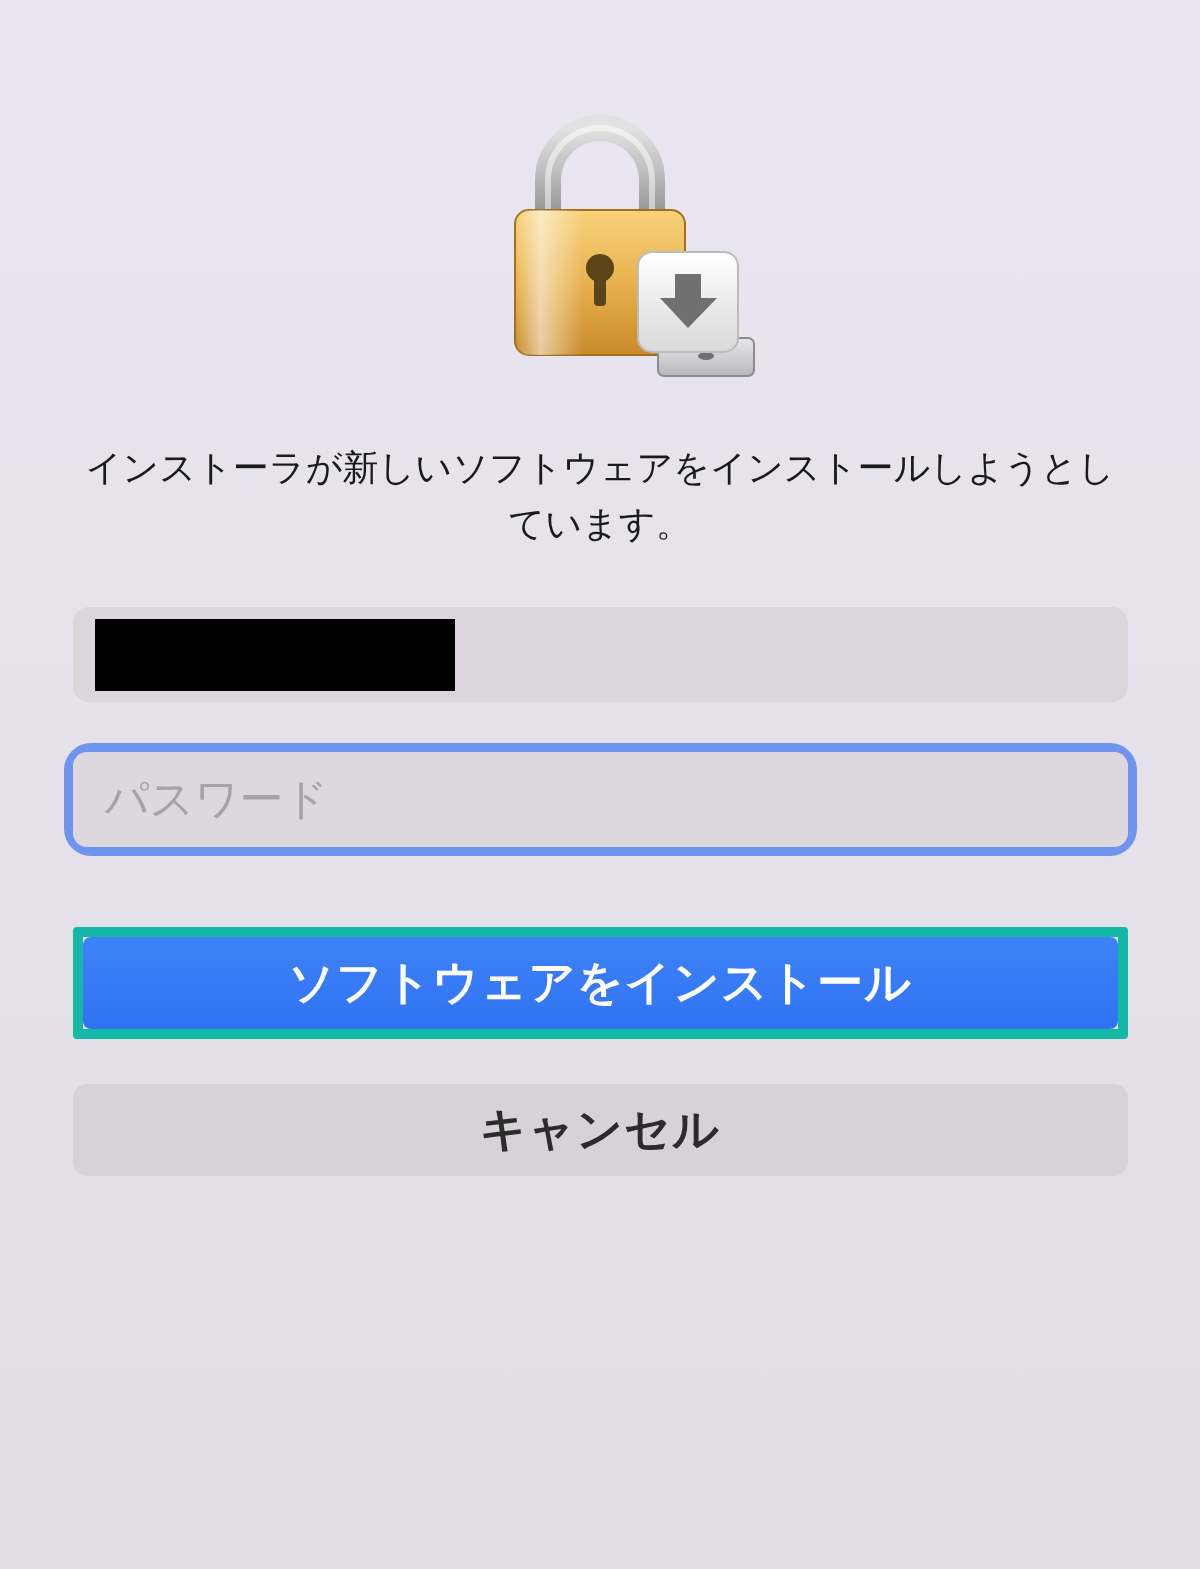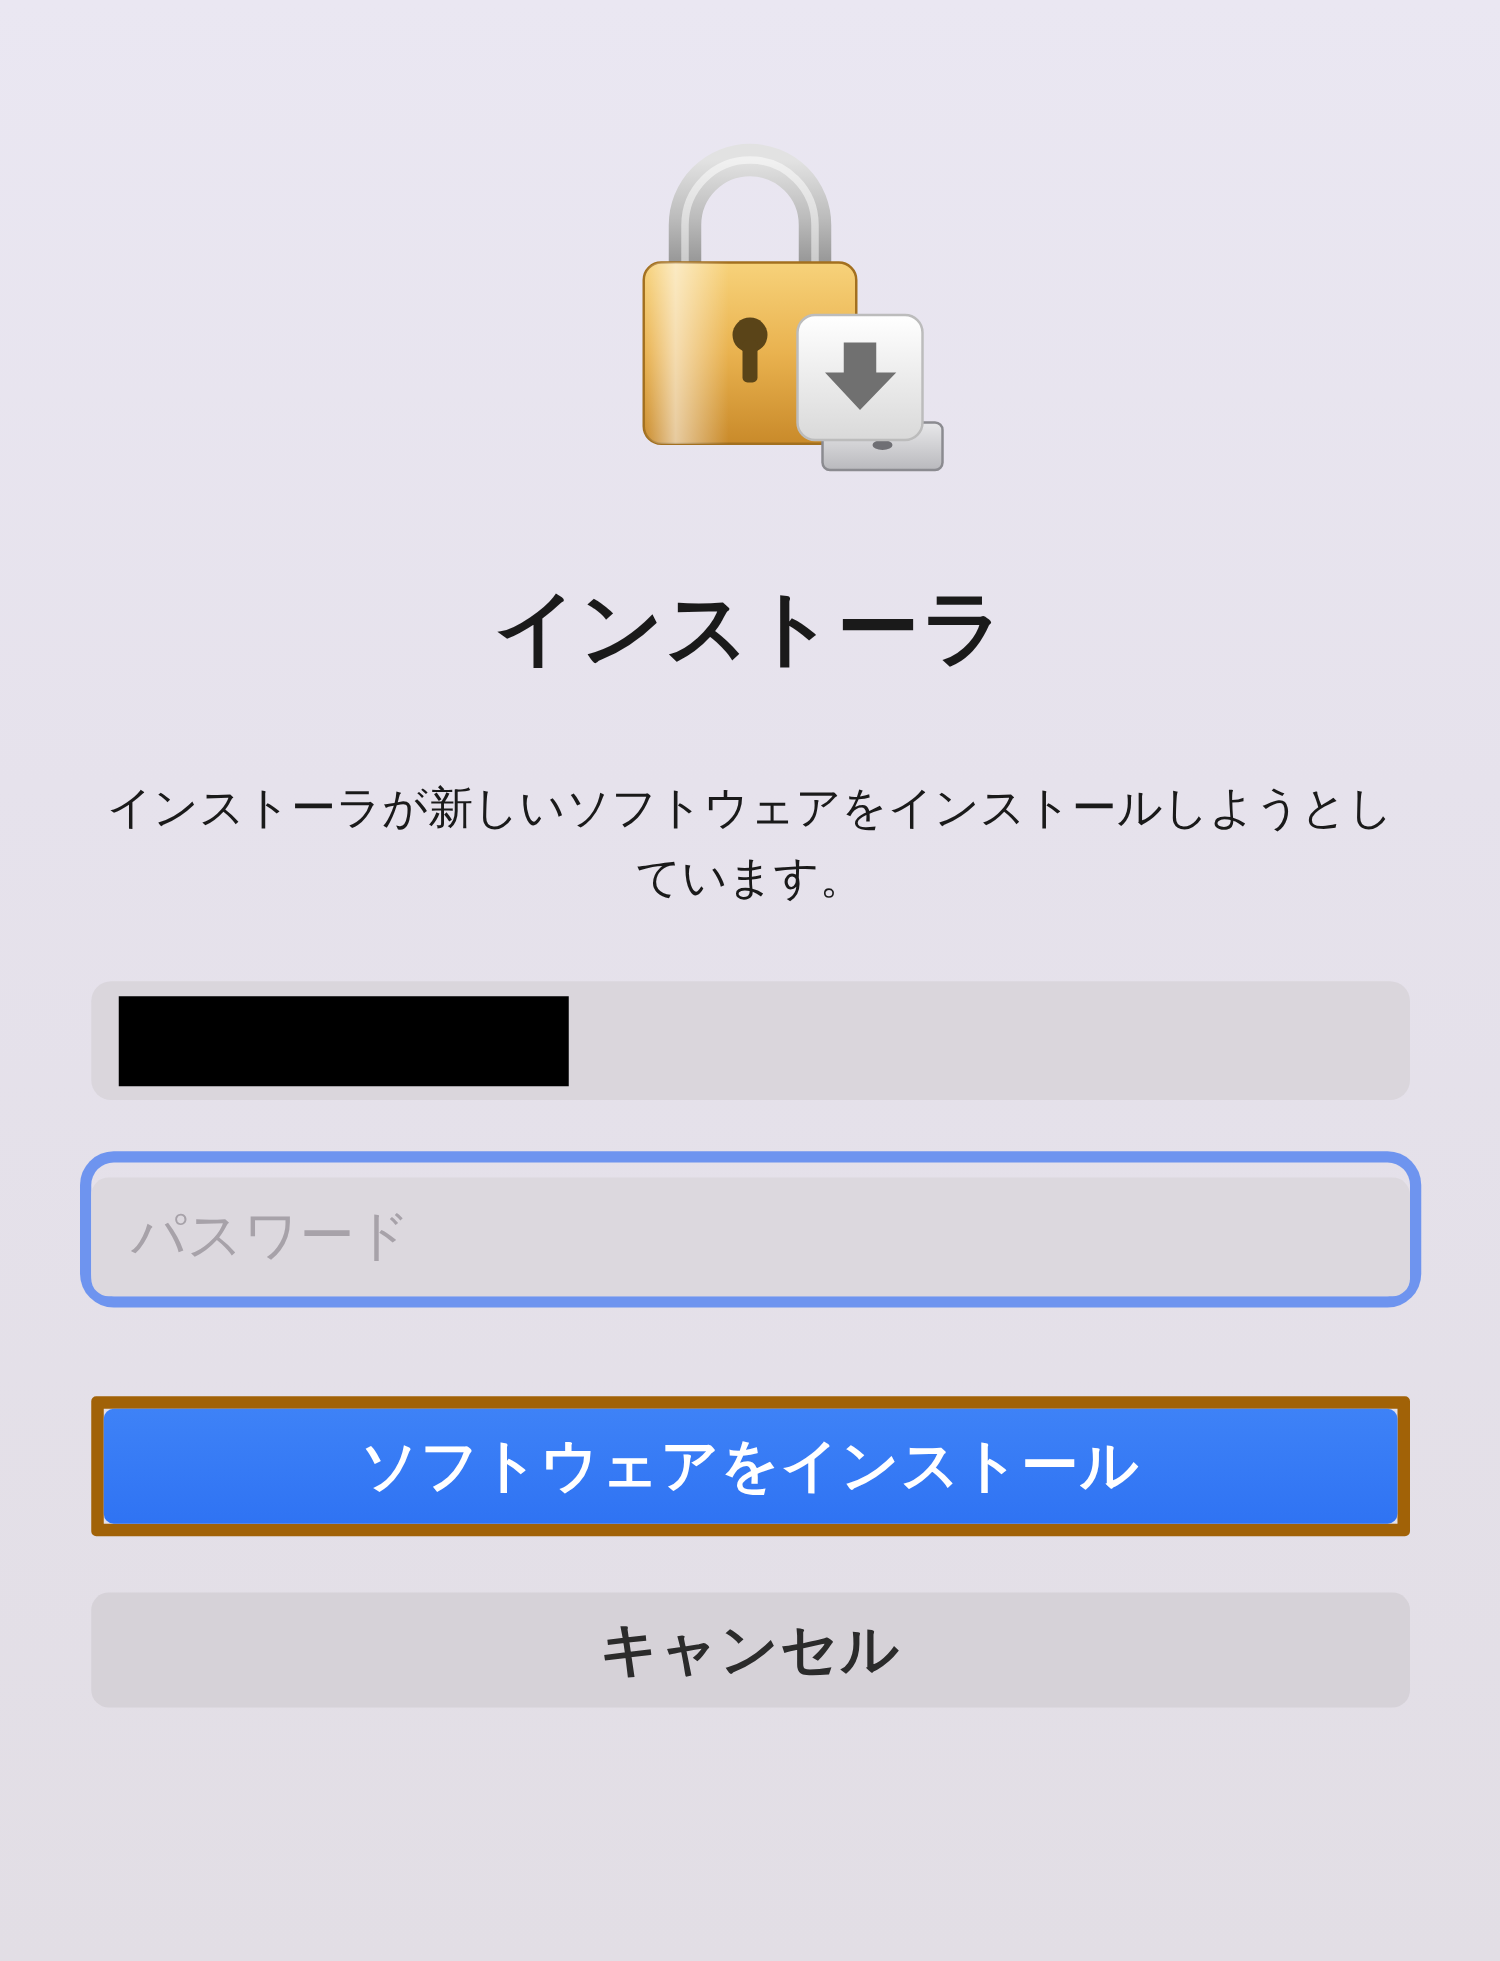--- a/index.html
+++ b/index.html
@@ -95,34 +95,33 @@
     width: 100%;
     height: 95px;
     border-radius: 14px;
     background: #dcd8de;
     box-sizing: border-box;
     padding: 0 32px;
     font-size: 44px;
     border: none;
     outline: none;
     color: #222;
-    margin-top: 12px;
   }
   .password-input::placeholder {
     color: #a7a2a9;
   }
   .buttons {
     margin-top: 80px;
     width: 1055px;
     display: flex;
     flex-direction: column;
     gap: 45px;
   }
   .primary-wrap {
-    border: 10px solid #a16207;
+    border: 10px solid #14b8a6;
     border-radius: 4px;
     box-sizing: border-box;
   }
   .btn {
     width: 100%;
     height: 92px;
     border: none;
     border-radius: 14px;
     font-size: 46px;
     font-weight: 600;
@@ -189,21 +188,20 @@
 
       <rect x="38" y="98" width="96" height="38" rx="6" fill="url(#disk)" stroke="#8b8b90" stroke-width="2"></rect>
       <ellipse cx="86" cy="116" rx="8" ry="4" fill="#6f6f74"></ellipse>
 
       <rect x="18" y="12" width="100" height="100" rx="14" fill="url(#box)" stroke="#bcbcbc" stroke-width="2"></rect>
 
       <path d="M55 34 h26 v24 h16 L68 88 40 58 h15 z" fill="#707070"></path>
     </svg>
   </div>
 
-  <div class="title">インストーラ</div>
 
   <div class="message">インストーラが新しいソフトウェアをインストールしようとしています。</div>
 
 
   <div class="fields">
     <div class="field username-field">
       <span></span>
       <div class="redact"></div>
     </div>
     <div class="password-wrap">

